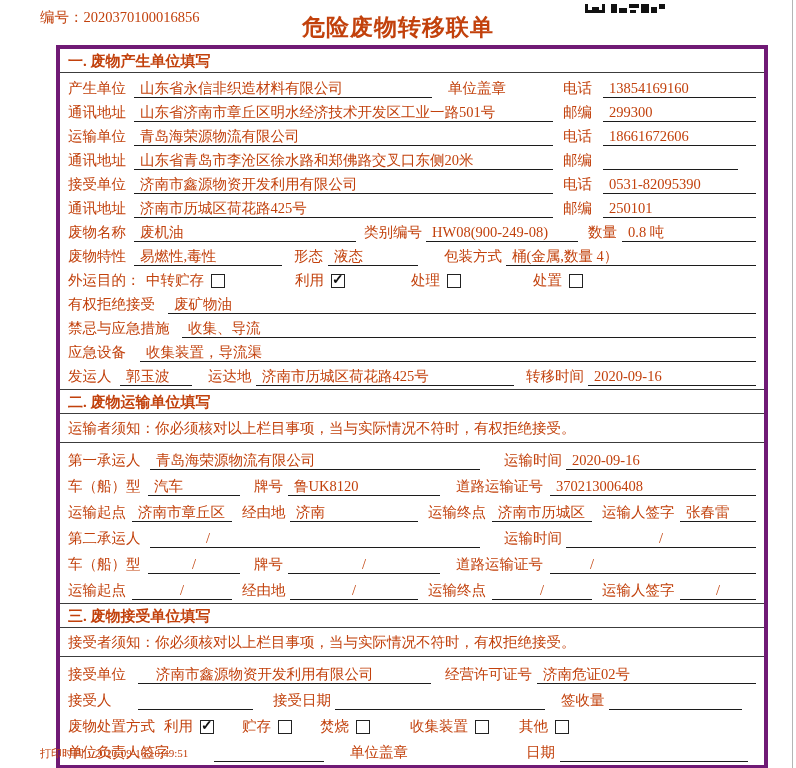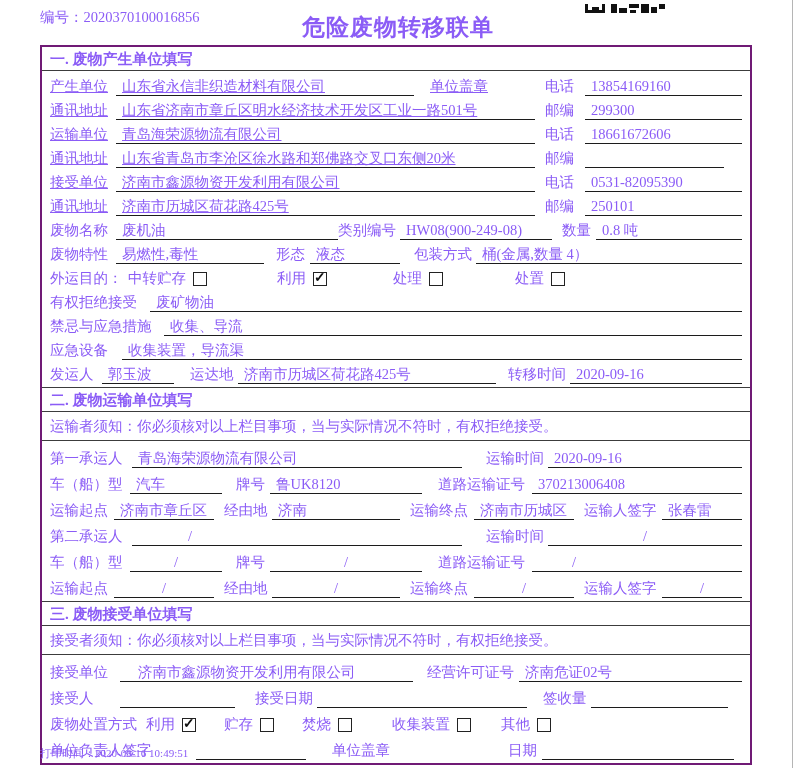--- a/index.html
+++ b/index.html
@@ -1,46 +1,46 @@
 <!DOCTYPE html>
 <html><head>
 <meta charset="utf-8">
 <style>
   html,body{margin:0;padding:0;background:#fff;}
   .sheet{
     position:relative;width:796px;height:768px;background:#fff;overflow:hidden;
-    font-family:"Liberation Serif","DejaVu Serif",serif;color:#8b5cf6;font-size:14.5px;
+    font-family:"Liberation Serif","DejaVu Serif",serif;color:#c2410c;font-size:14.5px;
   }
   .page-edge{position:absolute;top:0;right:3px;width:1px;height:768px;background:#b5b5b5;}
   
   .doc-no{position:absolute;left:40px;top:8px;font-size:14.5px;}
   .doc-title{position:absolute;left:0;top:12px;width:100%;text-align:center;font-size:23px;font-weight:bold;letter-spacing:1px;}
   .qr-frag{position:absolute;left:585px;top:0;}
   
   .form-table{
-    position:absolute;left:40px;top:45px;width:712px;
-    border:2px solid #701a75;background:#fff;box-sizing:border-box;
+    position:absolute;left:56px;top:45px;width:712px;
+    border:4px solid #701a75;background:#fff;box-sizing:border-box;
   }
   .sec-header{
     font-weight:bold;font-size:15px;padding:3px 8px 2px 8px;
     border-bottom:1px solid #3c3c3c;line-height:18px;
   }
   .sec-header.mid{border-top:1px solid #3c3c3c;}
   .notice-row{padding:5px 8px 4px 8px;border-bottom:1px solid #3c3c3c;line-height:19px;}
   .sec-body{padding:1px 8px 3px 8px;}
   .row{display:flex;align-items:flex-end;height:24px;white-space:nowrap;}
   .sec2 .row,.sec3 .row{height:26px;}
   .lbl{flex:none;}
   .u{
     display:inline-block;border-bottom:1px solid #1c1c1c;min-height:17px;
     padding:0 2px 0 6px;box-sizing:border-box;line-height:17px;overflow:hidden;
   }
   .u.fill{flex:1 1 auto;}
   .u.center{text-align:center;padding-left:2px;}
-  .main{display:flex;align-items:flex-end;flex:none;width:495px;text-decoration:underline;}
+  .main{display:flex;align-items:flex-end;flex:none;width:495px;}
   .cb{
     display:inline-block;width:12px;height:12px;border:1px solid #222;
     margin-left:7px;position:relative;vertical-align:-1px;flex:none;
   }
   .cb.checked::after{
     content:"✓";position:absolute;left:0px;top:-4px;font-size:14px;font-weight:bold;color:#111;
   }
   .opt{display:inline-flex;align-items:center;}
   
   .print-time{position:absolute;left:40px;top:746px;font-size:11px;}
@@ -126,32 +126,32 @@
           <span class="lbl" style="width:66px">通讯地址</span>
           <span class="u fill" style="margin-right:10px">济南市历城区荷花路425号</span>
         </div>
         <span class="lbl" style="width:40px">邮编</span>
         <span class="u fill">250101</span>
       </div>
 
       <div class="row">
         <span class="lbl" style="width:66px">废物名称</span>
         <span class="u" style="width:222px">废机油</span>
-        <span class="lbl" style="width:62px">类别编号</span>
+        <span class="lbl" style="margin-left:8px;width:62px">类别编号</span>
         <span class="u" style="width:152px">HW08(900-249-08)</span>
         <span class="lbl" style="margin-left:10px;width:34px">数量</span>
         <span class="u fill">0.8 吨</span>
       </div>
 
       <div class="row">
         <span class="lbl" style="width:66px">废物特性</span>
         <span class="u" style="width:148px">易燃性,毒性</span>
         <span class="lbl" style="margin-left:12px;width:34px">形态</span>
         <span class="u" style="width:90px">液态</span>
-        <span class="lbl" style="margin-left:14px;width:62px">包装方式</span>
+        <span class="lbl" style="margin-left:26px;width:62px">包装方式</span>
         <span class="u fill">桶(金属,数量 4）</span>
       </div>
 
       <div class="row">
         <span class="lbl" style="width:78px">外运目的：</span>
         <span class="opt" style="margin-right:70px">
           <span>中转贮存</span>
           <span class="cb"></span>
         </span>
         <span class="opt" style="margin-right:66px">

